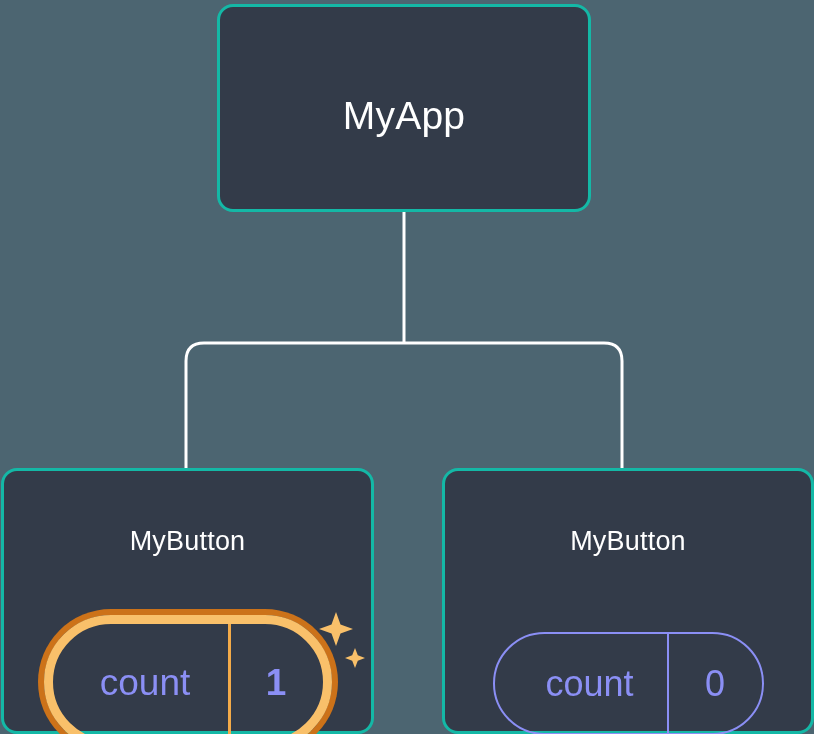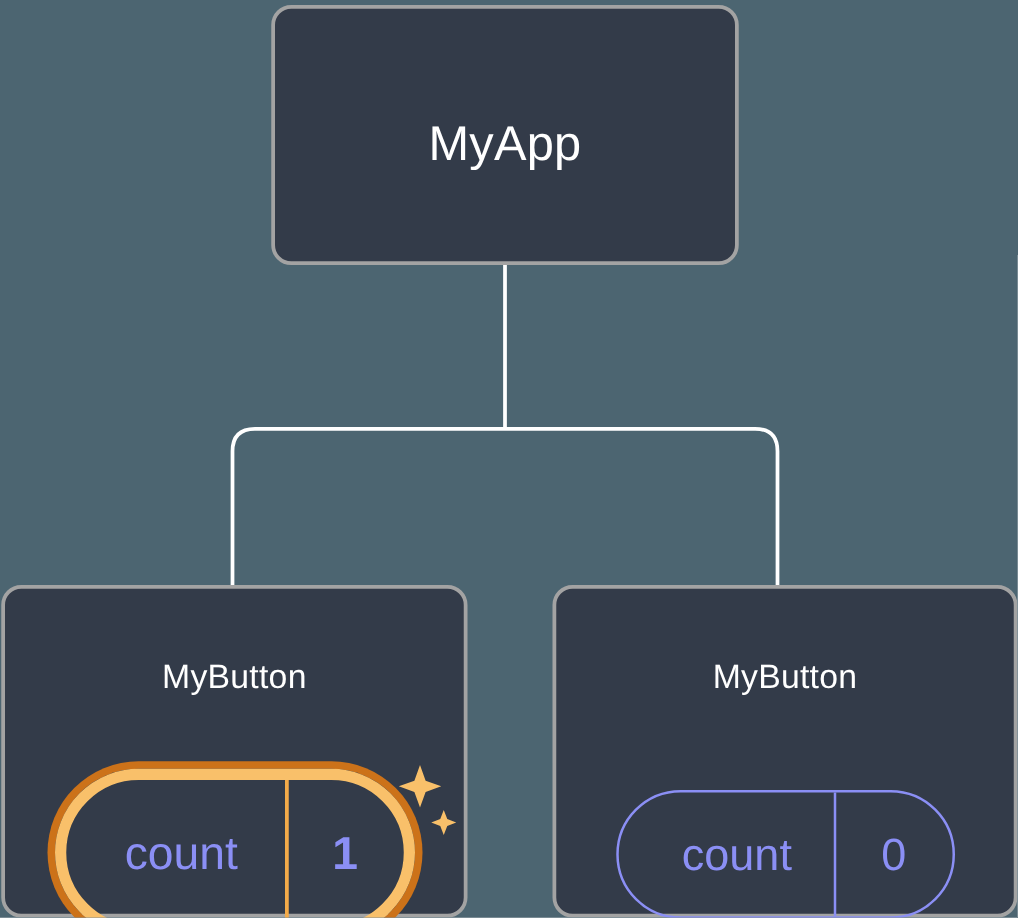--- a/index.html
+++ b/index.html
@@ -22,21 +22,21 @@
   .edges {
     position: absolute;
     left: 0;
     top: 0;
     width: 814px;
     height: 734px;
   }
   .node-card {
     position: absolute;
     background: #333b49;
-    border: 3px solid #a3a3a3;
+    border: 3px solid #14b8a6;
     border-radius: 16px;
     box-sizing: border-box;
   }
   #node-root {
     left: 217px;
     top: 4px;
     width: 374px;
     height: 208px;
   }
   #node-child-left {

